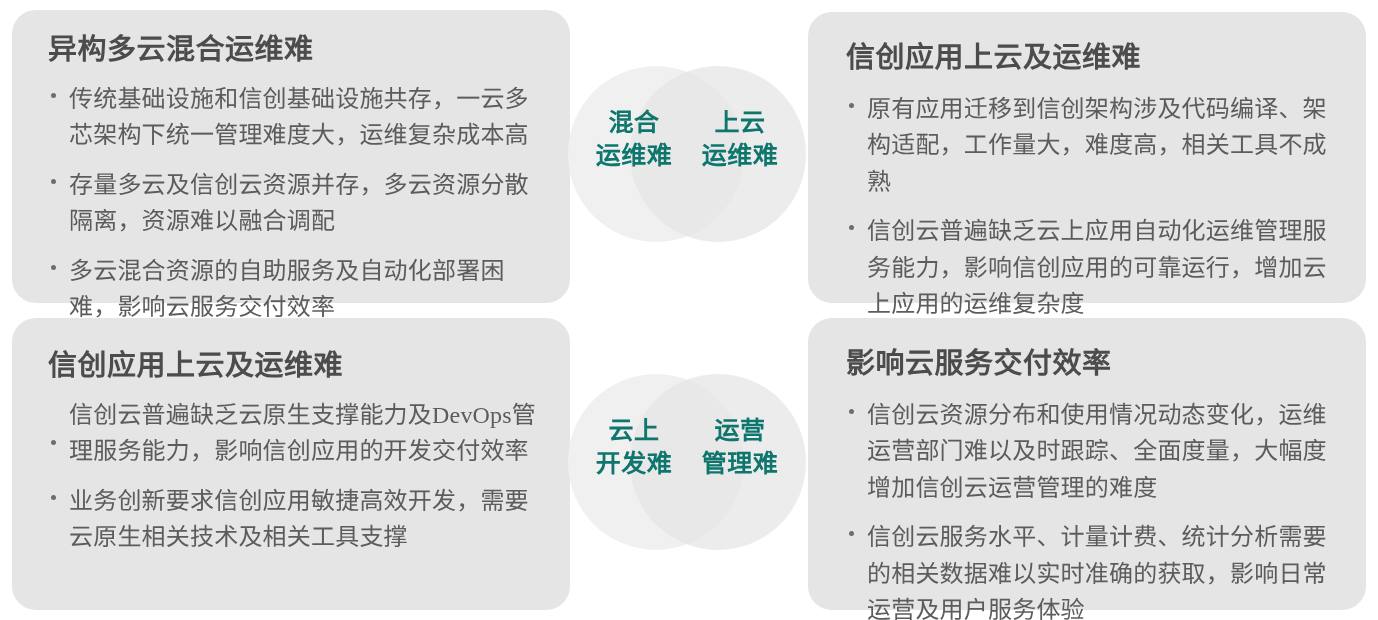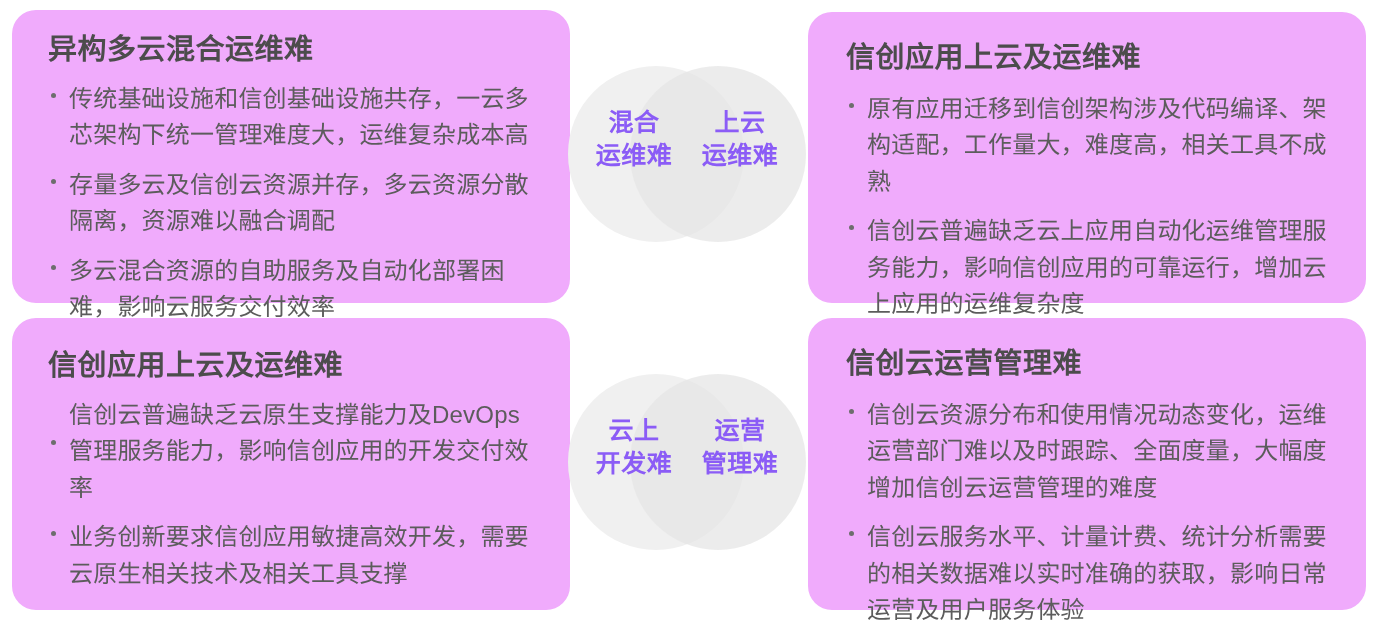--- a/index.html
+++ b/index.html
@@ -19,24 +19,25 @@
   .board {
     position: relative;
     width: 1378px;
     height: 620px;
     background: #ffffff;
   }
 
   
   .card {
     position: absolute;
-    background: #f0abfc;
+    background: #e5e5e5;
     border-radius: 24px;
     box-sizing: border-box;
     padding: 0;
+    font-family: Liberation Serif, serif;
   }
   .card.tl { left: 12px;  top: 10px;  width: 558px; height: 293px; }
   .card.tr { left: 808px; top: 12px;  width: 558px; height: 291px; }
   .card.bl { left: 12px;  top: 318px; width: 558px; height: 292px; }
   .card.br { left: 808px; top: 318px; width: 558px; height: 292px; }
 
   .card-inner {
     padding: 22px 30px 0 36px;
   }
   .card.tr .card-inner,
@@ -104,21 +105,21 @@
   .venn .circ.left  { left: 0; }
   .venn .circ.right { left: 62px; background: rgba(228,228,228,0.72); }
 
   .venn .vlabel {
     position: absolute;
     top: 40px;
     width: 122px;
     text-align: center;
     font-size: 25px;
     font-weight: bold;
-    color: #8b5cf6;
+    color: #0f766e;
     line-height: 1.32;
     letter-spacing: 0.5px;
   }
   .venn .vlabel.l { left: 5px; }
   .venn .vlabel.r { left: 111px; }
   .venn .vlabel .ln { display: block; white-space: nowrap; }
 </style>
 </head>
 <body>
 
@@ -171,21 +172,21 @@
         <li class="bullet">
           <span class="dot"></span>
           <span class="txt">业务创新要求信创应用敏捷高效开发，需要云原生相关技术及相关工具支撑</span>
         </li>
       </ul>
     </div>
   </section>
 
   <section class="card br">
     <div class="card-inner">
-      <h2 class="card-title">信创云运营管理难</h2>
+      <h2 class="card-title">影响云服务交付效率</h2>
       <ul class="bullets">
         <li class="bullet">
           <span class="dot"></span>
           <span class="txt">信创云资源分布和使用情况动态变化，运维运营部门难以及时跟踪、全面度量，大幅度增加信创云运营管理的难度</span>
         </li>
         <li class="bullet">
           <span class="dot"></span>
           <span class="txt">信创云服务水平、计量计费、统计分析需要的相关数据难以实时准确的获取，影响日常运营及用户服务体验</span>
         </li>
       </ul>

